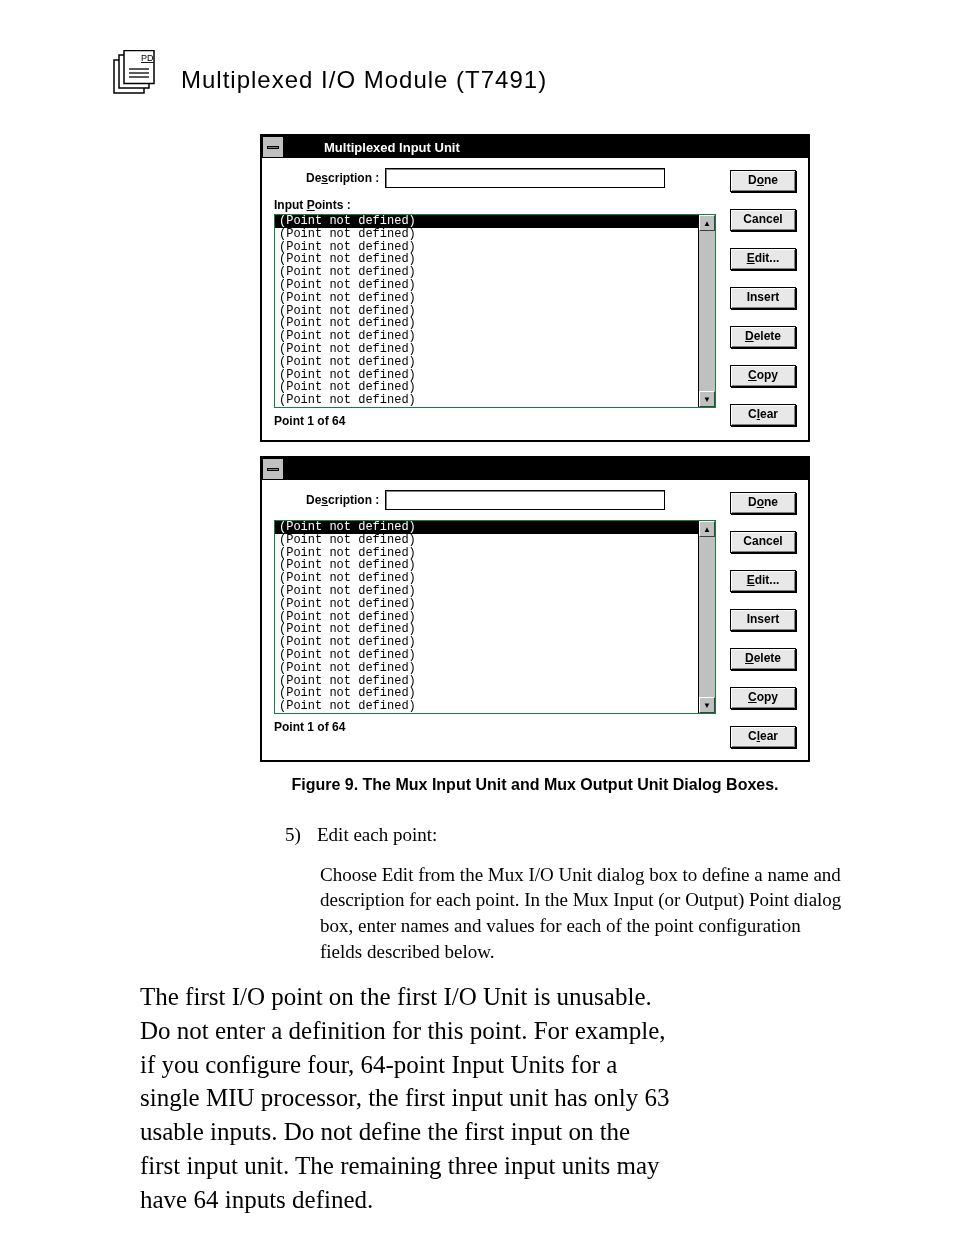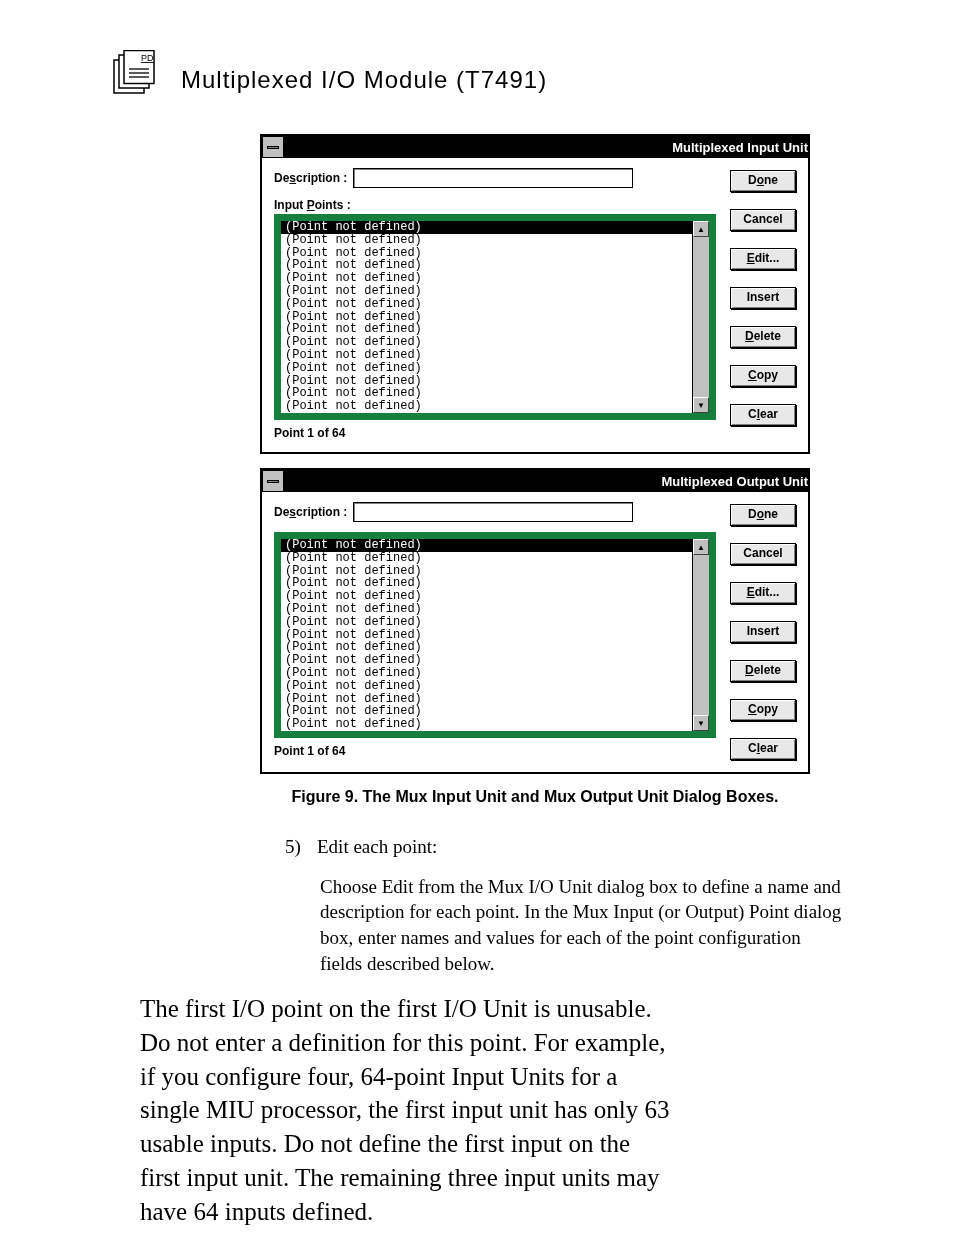--- a/index.html
+++ b/index.html
@@ -56,61 +56,63 @@
     justify-content: center;
   }
   .sysmenu-bar {
     width: 12px;
     height: 3px;
     background: #808080;
     border: 1px solid #000;
   }
   .titlebar-text {
     flex: 1;
-    text-align: right;
+    text-align: left;
     font-family: Arial, Helvetica, sans-serif;
     font-weight: bold;
     font-size: 13px;
+    padding-left: 40px;
   }
   .dialog-body {
     display: flex;
     padding: 10px 12px 12px 12px;
     gap: 14px;
   }
   .dialog-left {
     flex: 1;
     font-family: Arial, Helvetica, sans-serif;
     font-size: 12px;
   }
   .desc-row {
     display: flex;
     align-items: center;
     gap: 6px;
     margin-bottom: 10px;
   }
   .desc-label {
     font-weight: bold;
+    margin-left: 32px;
   }
   .desc-input {
     flex: 1;
     max-width: 280px;
     height: 20px;
     border: 1px solid #000;
     box-shadow: inset 1px 1px 0 #808080;
     font-family: "Courier New", monospace;
     font-size: 12px;
     padding: 0 3px;
   }
   .points-label {
     font-weight: bold;
     margin-bottom: 2px;
   }
   .listbox-wrap {
     display: flex;
-    border: 7px solid #15803d;
+    border: 1px solid #15803d;
   }
   .listbox {
     flex: 1;
     height: 192px;
     overflow: hidden;
     font-family: "Courier New", monospace;
     font-size: 12px;
     line-height: 12.8px;
   }
   .list-item {
@@ -294,21 +296,20 @@
           <div class="win-btn"><span>C</span><span class="u">l</span><span>ear</span></div>
         </div>
       </div>
     </div>
 
     <div class="dialog">
       <div class="titlebar">
         <div class="sysmenu">
             <div class="sysmenu-bar"></div>
           </div>
-        <div class="titlebar-text">Multiplexed Output Unit</div>
       </div>
       <div class="dialog-body">
         <div class="dialog-left">
           <div class="desc-row">
             <span class="desc-label"><span>De</span><span class="u">s</span><span>cription :</span></span>
             <input class="desc-input" value="" style="">
           </div>
           <div class="listbox-wrap">
             <div class="listbox">
               <div class="list-item selected">(Point not defined)</div>

